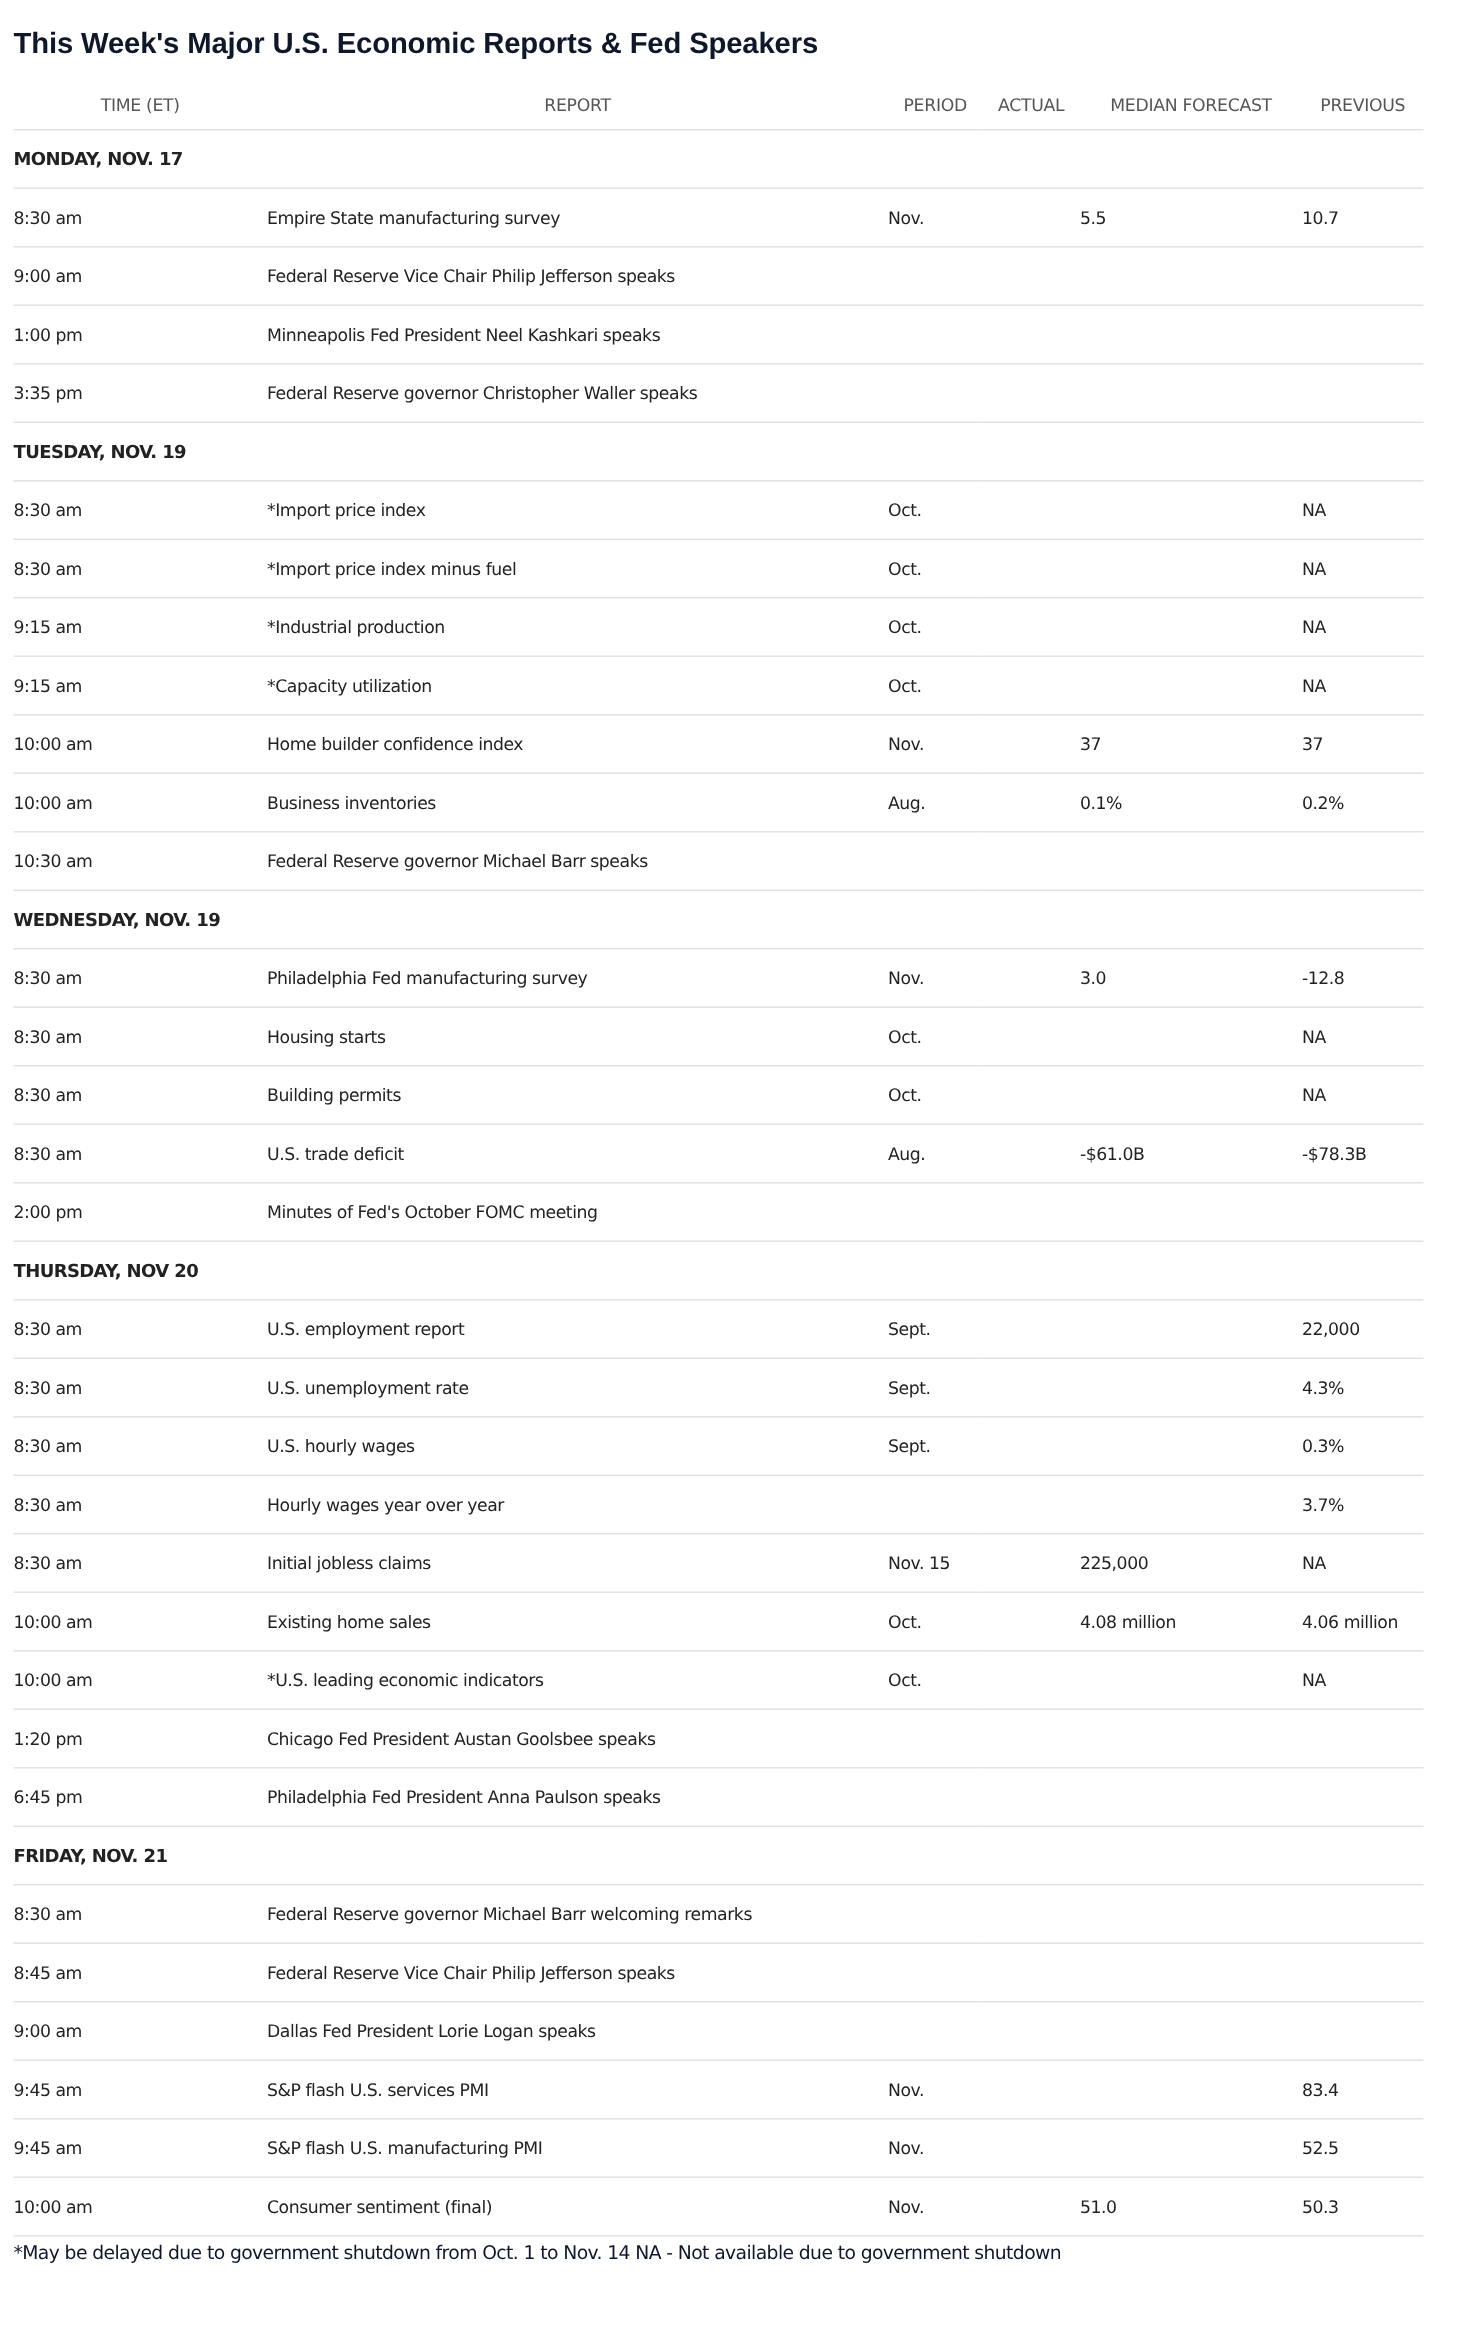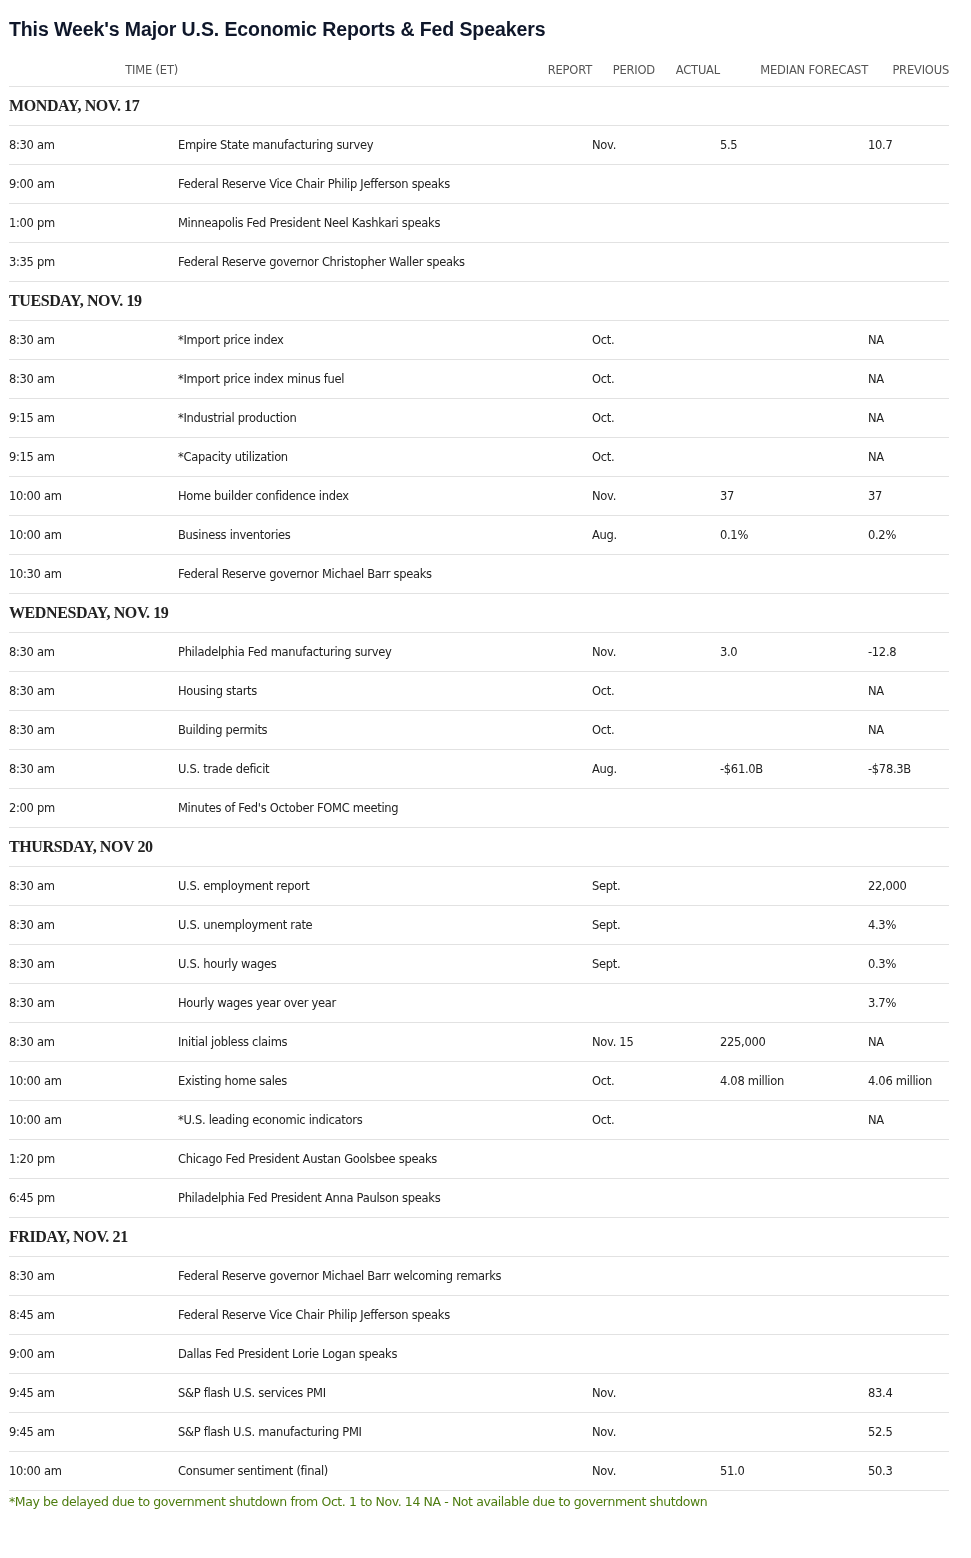--- a/index.html
+++ b/index.html
@@ -2,24 +2,24 @@
 <html><head>
 <meta charset="utf-8">
 <style>
   html, body { margin: 0; padding: 0; background: #ffffff; }
   body { width: 971px; height: 1558px; overflow: hidden; font-family: "Liberation Sans", sans-serif; color: #222; }
   .page { position: relative; padding: 0 22px 0 9px; }
   .title { font-family: "Liberation Sans", sans-serif; font-weight: bold; font-size: 19.5px; color: #0f172a; margin: 0; padding-top: 16px; height: 38px; line-height: 26px; letter-spacing: -0.1px; }
   table { width: 940px; border-collapse: collapse; table-layout: fixed; font-family: "DejaVu Sans", sans-serif; }
   col.c-time { width: 169px; } col.c-report { width: 414px; } col.c-period { width: 63px; }
   col.c-actual { width: 65px; } col.c-forecast { width: 148px; } col.c-prev { width: 81px; }
-  thead th { font-weight: normal; font-size: 11.5px; color: #555; text-align: right; height: 32px; padding: 0; border-bottom: 1px solid #e2e2e2; letter-spacing: -0.2px; vertical-align: middle; }
+  thead th { font-weight: normal; font-size: 11.5px; color: #555; text-align: center; height: 32px; padding: 0; border-bottom: 1px solid #e2e2e2; letter-spacing: -0.2px; vertical-align: middle; }
   td { font-size: 11.5px; color: #222; height: 38px; padding: 0; border-bottom: 1px solid #e2e2e2; vertical-align: middle; letter-spacing: -0.3px; white-space: nowrap; }
-  tr.day td { font-weight: bold; font-size: 16px; letter-spacing: -0.4px; font-family: Liberation Serif, serif; }
-  .footnote { font-family: "DejaVu Sans", sans-serif; font-size: 12.5px; color: #4d7c0f; margin-top: 3px; letter-spacing: -0.4px; }
+  tr.day td { font-weight: bold; font-size: 12px; letter-spacing: -0.4px; }
+  .footnote { font-family: "DejaVu Sans", sans-serif; font-size: 12.5px; color: #0f172a; margin-top: 3px; letter-spacing: -0.4px; }
 </style>
 </head>
 <body>
 
 <div class="page">
   <h1 class="title">This Week's Major U.S. Economic Reports &amp; Fed Speakers</h1>
   <table>
     <colgroup>
       <col class="c-time">
         <col class="c-report">

